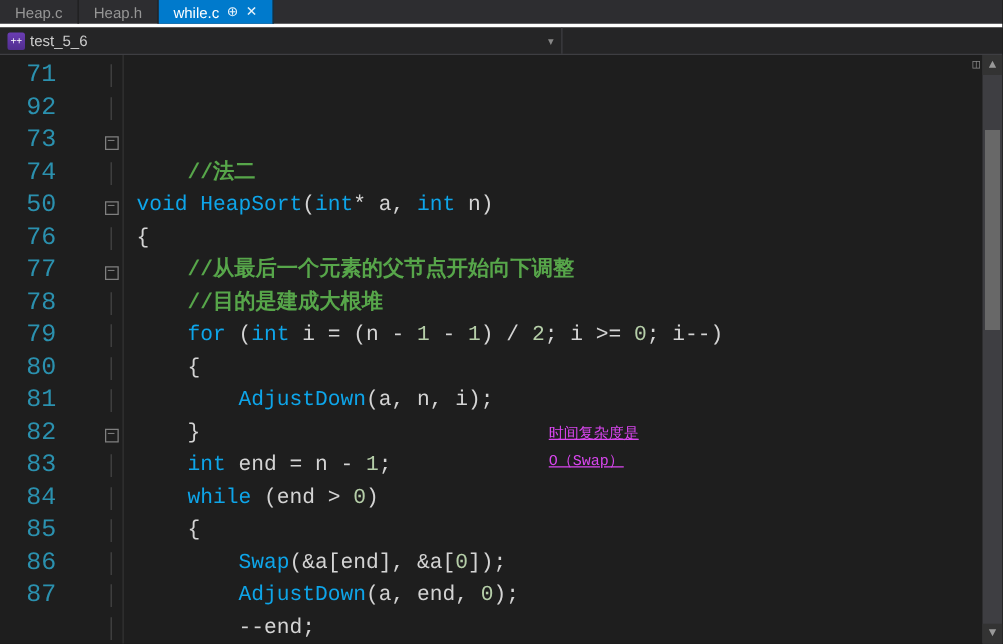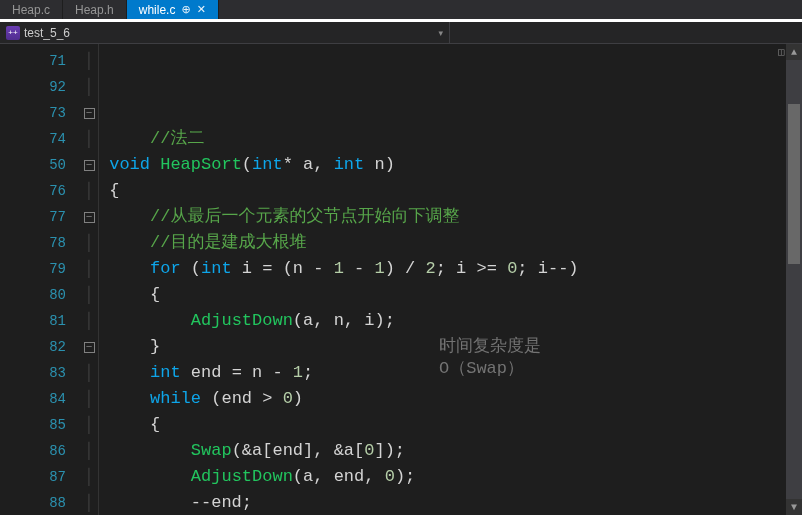--- a/index.html
+++ b/index.html
@@ -75,25 +75,25 @@
     border-radius: 2px;
   }
   .editor {
     display: flex;
     height: calc(515px - 44px);
     background: #1e1e1e;
     position: relative;
   }
   .gutter {
     width: 80px;
-    text-align: right;
+    text-align: center;
     padding-right: 14px;
     padding-top: 4px;
     color: #2b91af;
-    font-size: 14px;
+    font-size: 20px;
     line-height: 26px;
     user-select: none;
     background: #1e1e1e;
   }
   .fold-col {
     width: 18px;
     padding-top: 4px;
     line-height: 26px;
     font-size: 16px;
     color: #808080;
@@ -115,31 +115,32 @@
     flex: 1;
     padding-top: 4px;
     line-height: 26px;
     font-size: 17px;
     white-space: pre;
     position: relative;
     border-left: 1px solid #333;
   }
   .line { height: 26px; }
   .kw   { color: #0ea5e9; }
-  .cm   { color: #57a64a; }
-  .fn   { color: #22c55e; }
+  .cm   { color: #57a64a; font-weight: bold; }
+  .fn   { color: #0ea5e9; }
   .num  { color: #b5cea8; }
   .guide { color: #404040; }
   .overlay {
     position: absolute;
-    color: #737373;
-    font-size: 17px;
+    color: #d946ef;
+    font-size: 12px;
     line-height: 22px;
     white-space: nowrap;
     pointer-events: none;
+    text-decoration: underline;
   }
   .scrollbar-v {
     position: absolute;
     right: 0; top: 0;
     width: 16px;
     height: 100%;
     background: #3e3e42;
   }
   .sb-btn {
     height: 16px;
@@ -193,21 +194,20 @@
       <div class="line">78</div>
       <div class="line">79</div>
       <div class="line">80</div>
       <div class="line">81</div>
       <div class="line">82</div>
       <div class="line">83</div>
       <div class="line">84</div>
       <div class="line">85</div>
       <div class="line">86</div>
       <div class="line">87</div>
-      <div class="line">88</div>
     </div>
   <div class="fold-col" id="foldcol">
       <div class="line"><span class="guide">│</span></div>
       <div class="line"><span class="guide">│</span></div>
       <div class="line"><span class="fold-box">−</span></div>
       <div class="line"><span class="guide">│</span></div>
       <div class="line"><span class="fold-box">−</span></div>
       <div class="line"><span class="guide">│</span></div>
       <div class="line"><span class="fold-box">−</span></div>
       <div class="line"><span class="guide">│</span></div>

